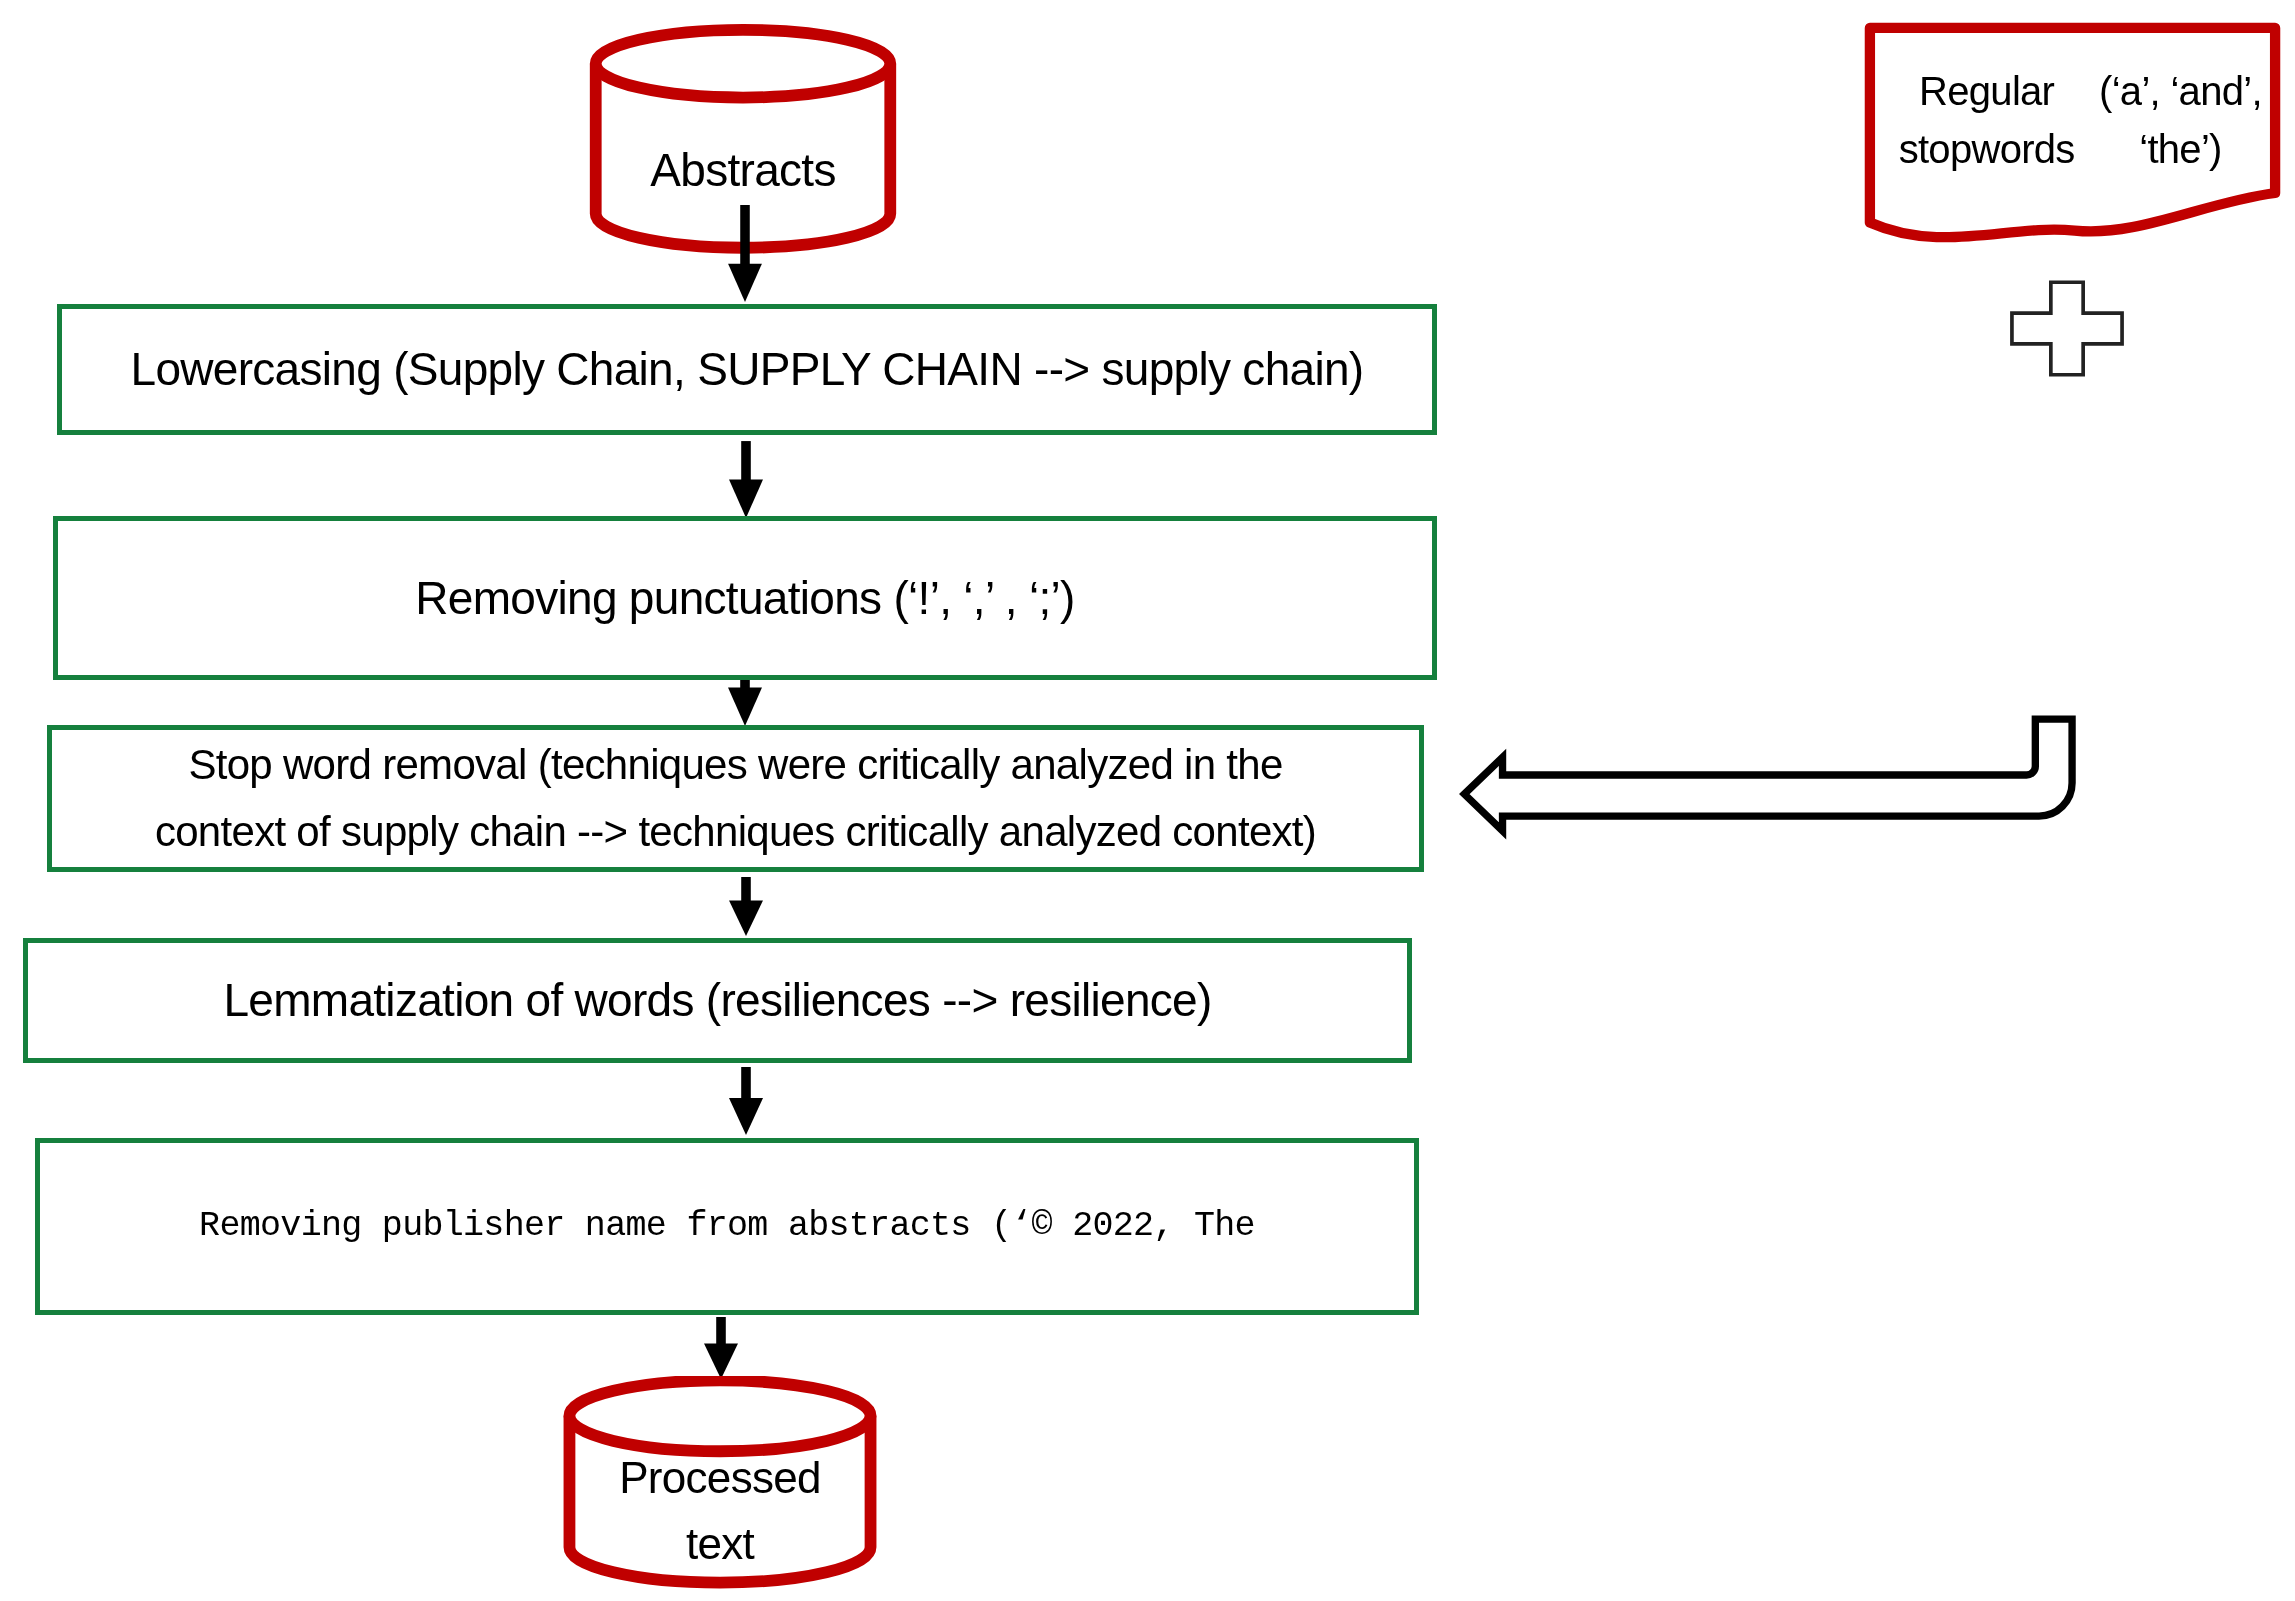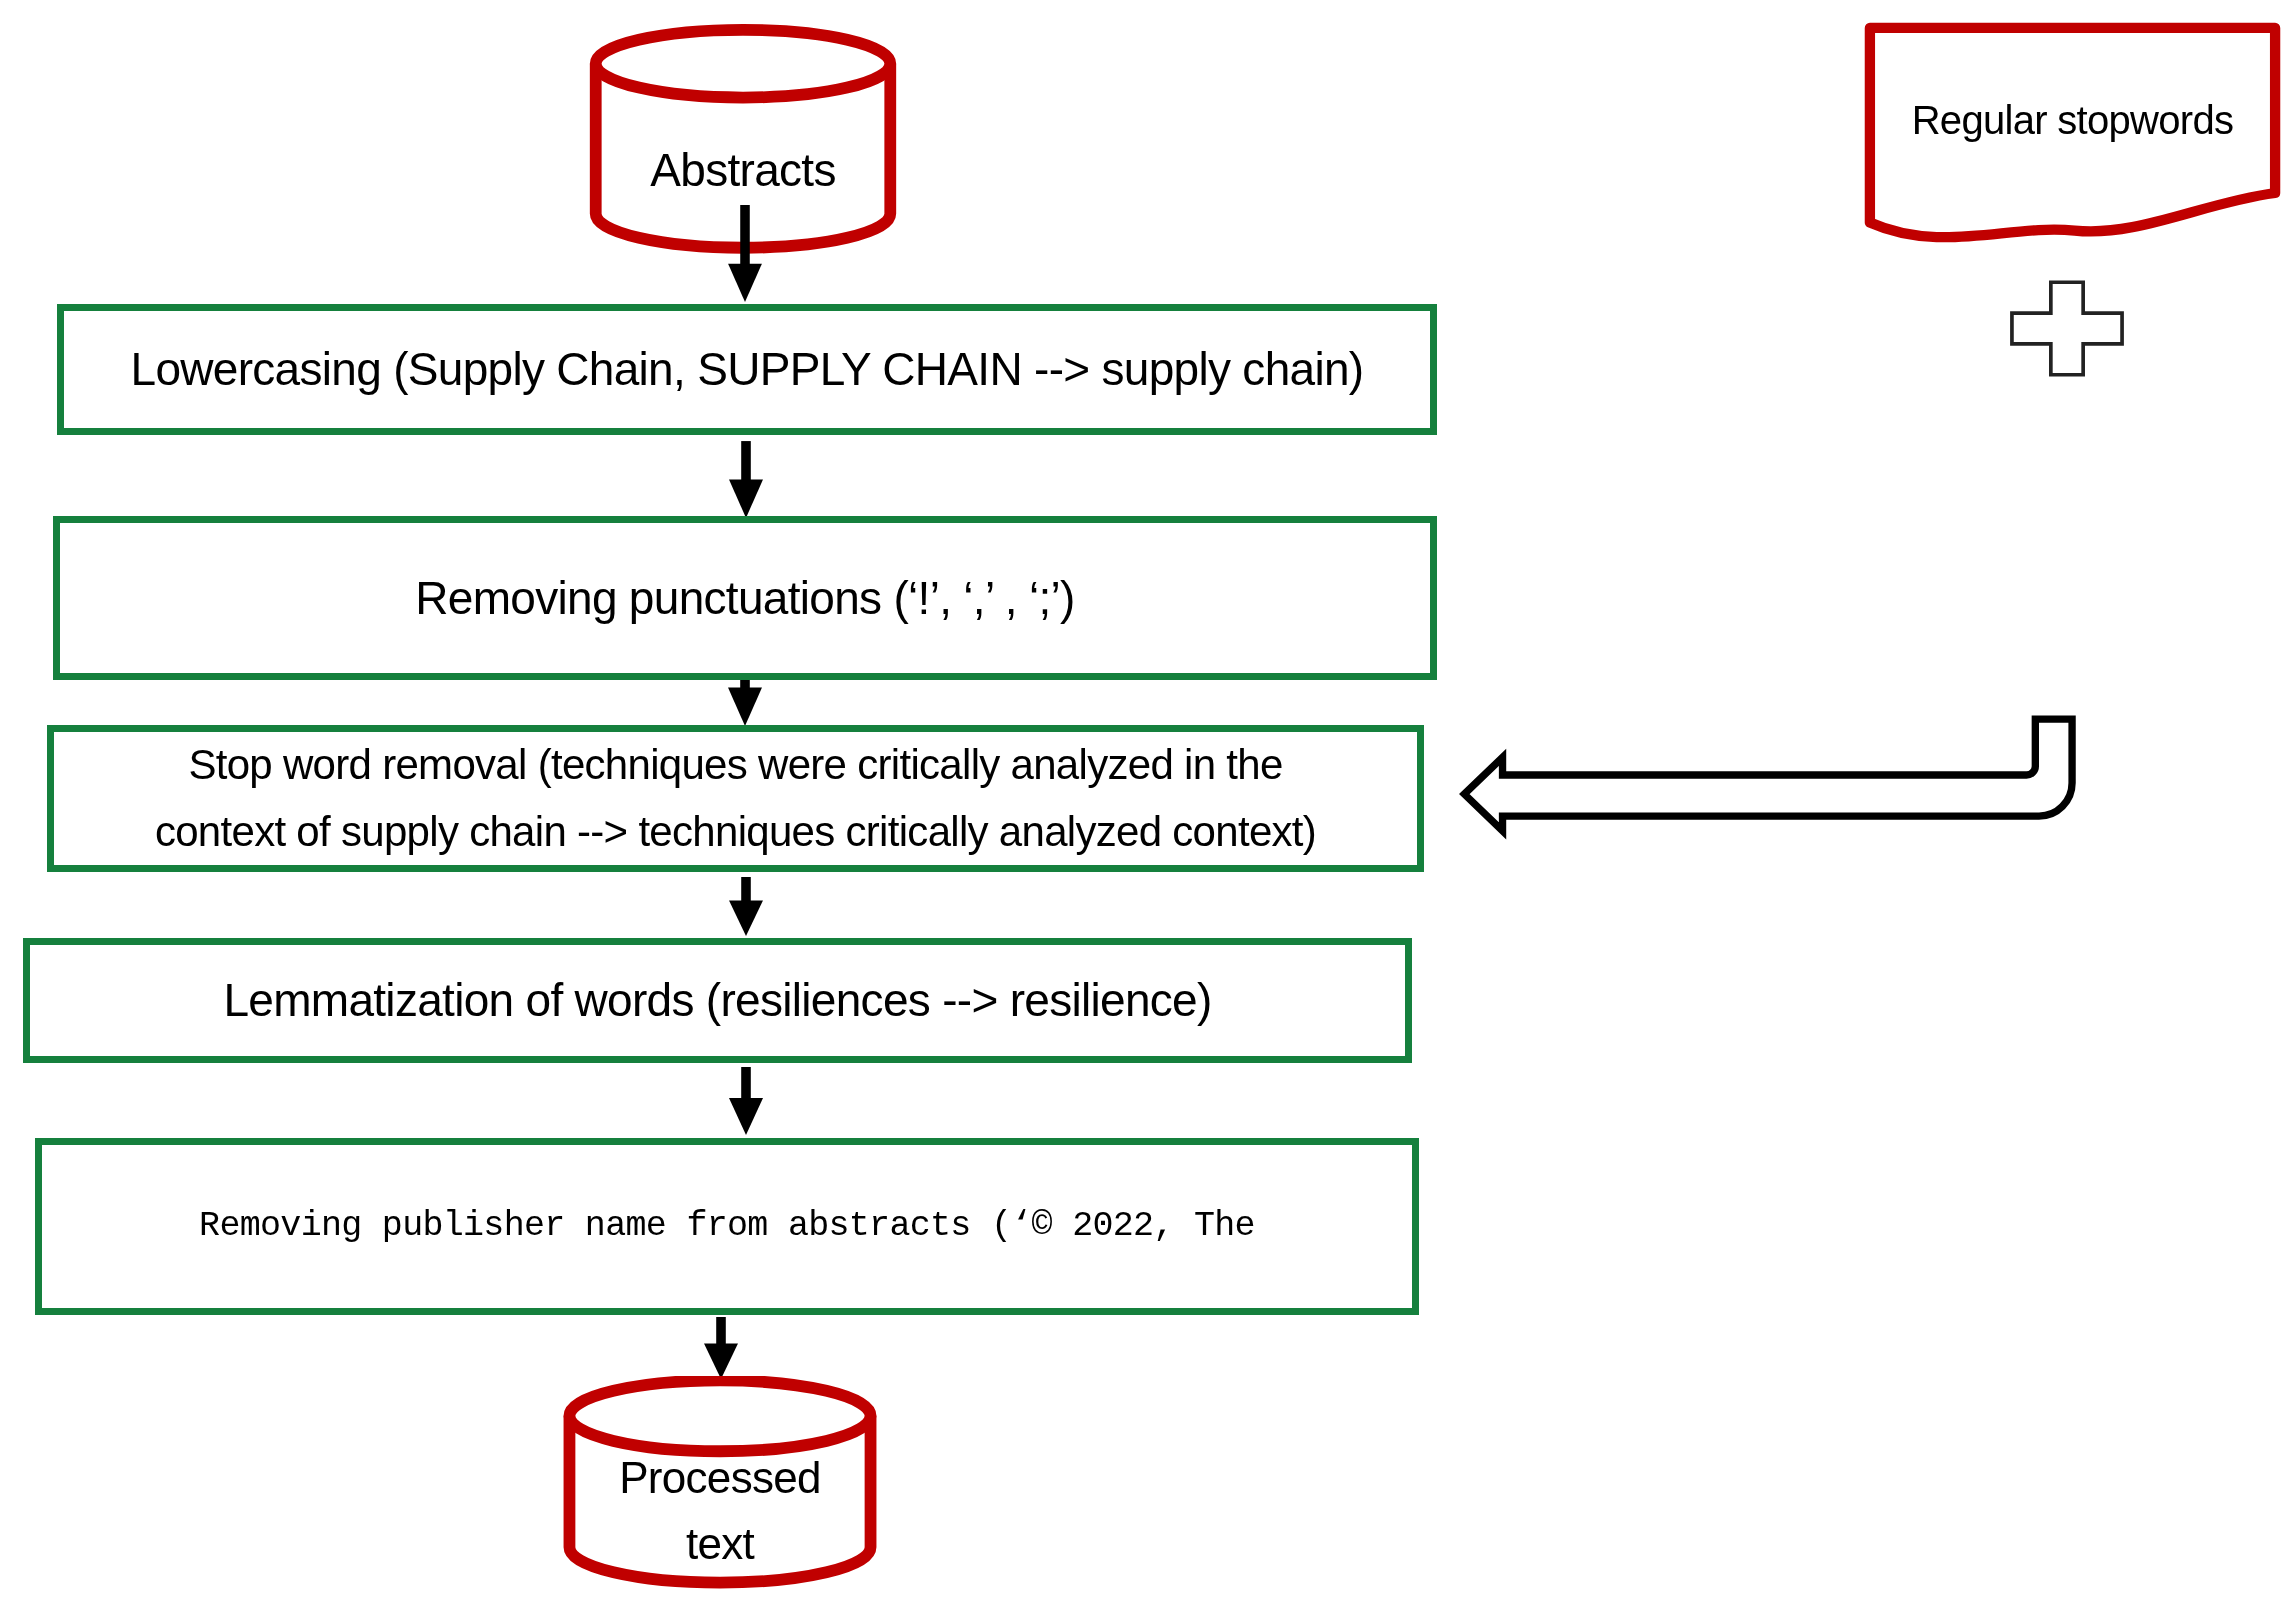--- a/index.html
+++ b/index.html
@@ -5,21 +5,21 @@
   html,body{margin:0;padding:0;background:#ffffff;}
   body{font-family:"Liberation Sans","DejaVu Sans",sans-serif;color:#000;}
   .canvas{position:relative;width:2295px;height:1602px;background:#fff;overflow:hidden;}
 
   .abs{position:absolute;}
   .shape-svg{position:absolute;left:0;top:0;width:100%;height:100%;display:block;}
 
   
   .step-box{
     position:absolute;
-    border:7px solid #15803d;
+    border:5px solid #15803d;
     background:#fff;
     box-sizing:border-box;
     display:flex;flex-direction:column;align-items:center;justify-content:center;
     text-align:center;
     letter-spacing:-0.7px;
     line-height:1.5;
   }
   .fs-big{font-size:46px;}
   .fs-mid{font-size:35px;font-family:Liberation Mono, monospace;}
   .fs-sml{font-size:42px;line-height:1.58;}
@@ -116,20 +116,21 @@
       <div style="width:229px;">Processed text</div>
     </div>
   </div>
 
   <div class="abs" style="left:1864px;top:22px;width:417px;height:230px;">
     <svg class="shape-svg" viewBox="0 0 566 312">
       <path d="M8,8 L558,8 L558,232 C460,245 372,292 286,283 C198,274 105,315 8,272 Z" fill="#ffffff" stroke="#c00000" stroke-width="14" stroke-linejoin="round" transform="translate(0,0)"></path>
     </svg>
     <div class="doc-label">
       <div>Regular stopwords</div>
+      <div>(‘a’, ‘and’, ‘the’)</div>
     </div>
   </div>
 
   <div class="abs" style="left:2009px;top:279px;width:116px;height:99px;">
     <svg class="shape-svg" viewBox="0 0 158 134">
       <path d="M57,4 L101,4 L101,46 L154,46 L154,88 L101,88 L101,130 L57,130 L57,88 L4,88 L4,46 L57,46 Z" fill="#ffffff" stroke="#222222" stroke-width="5"></path>
     </svg>
   </div>
 
 

